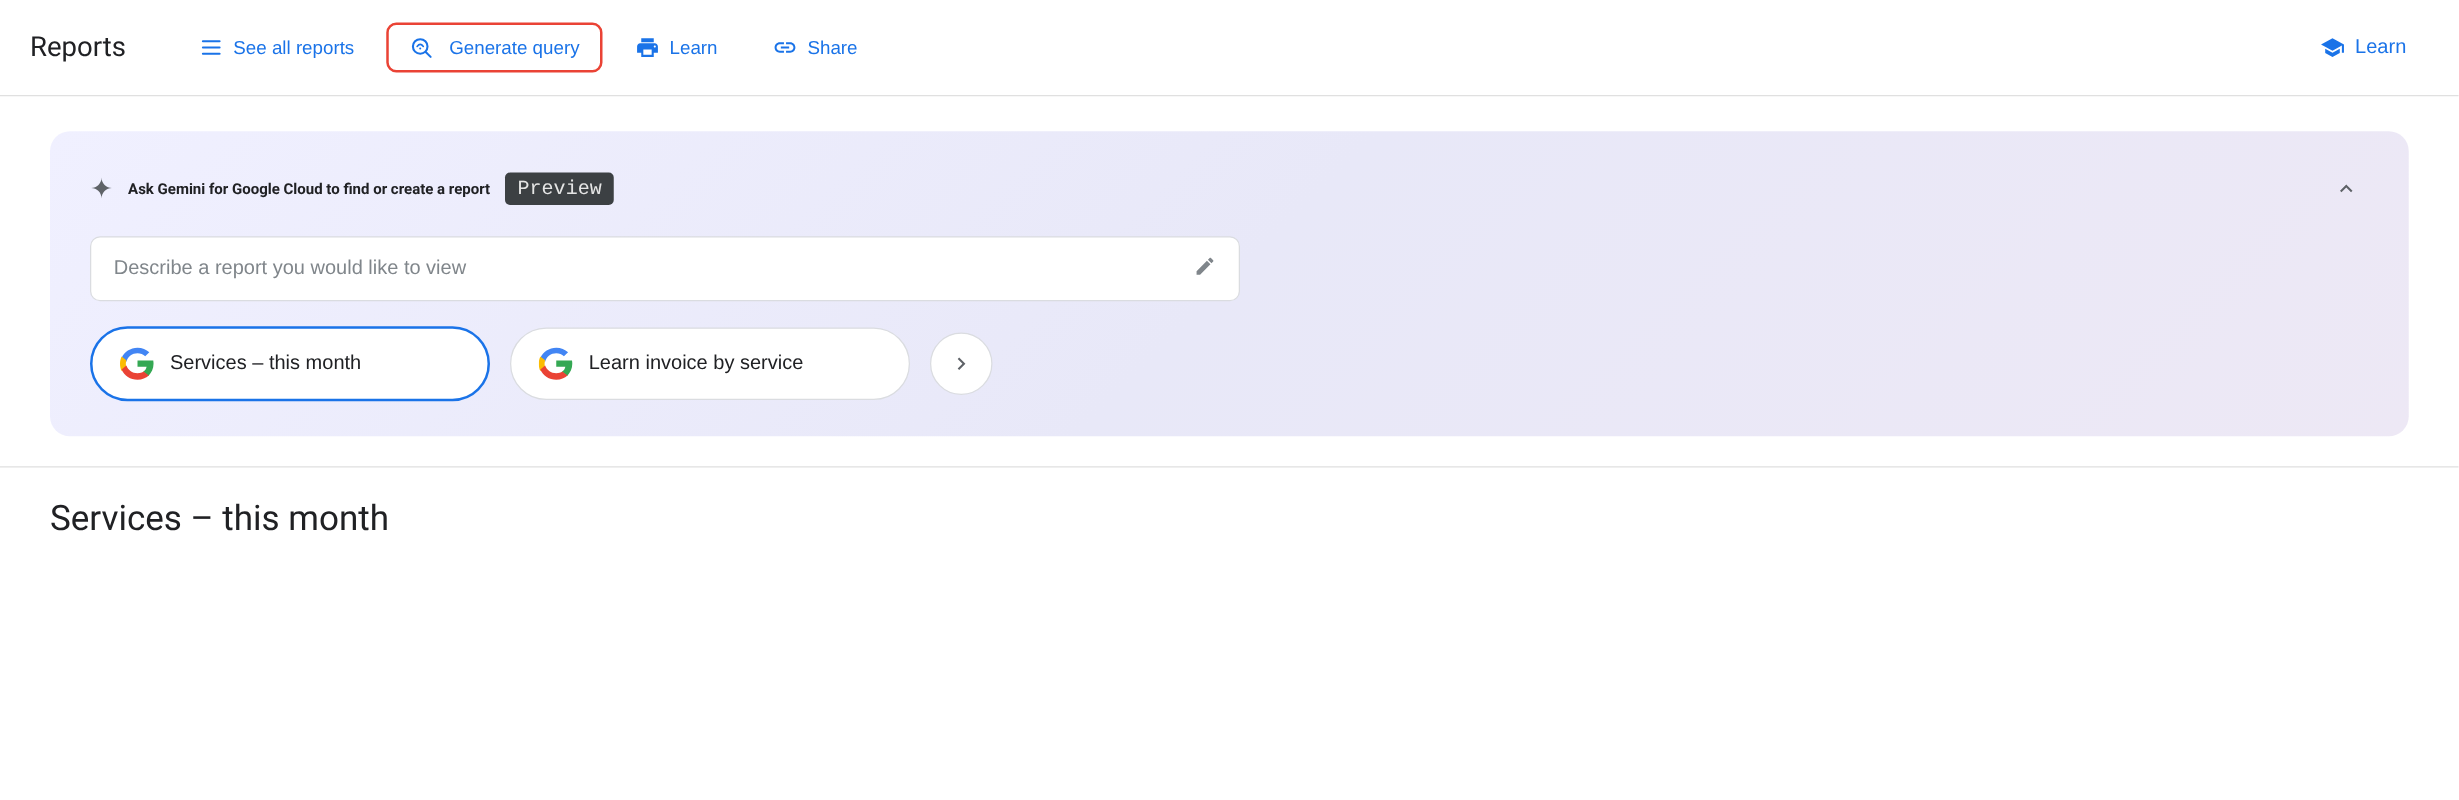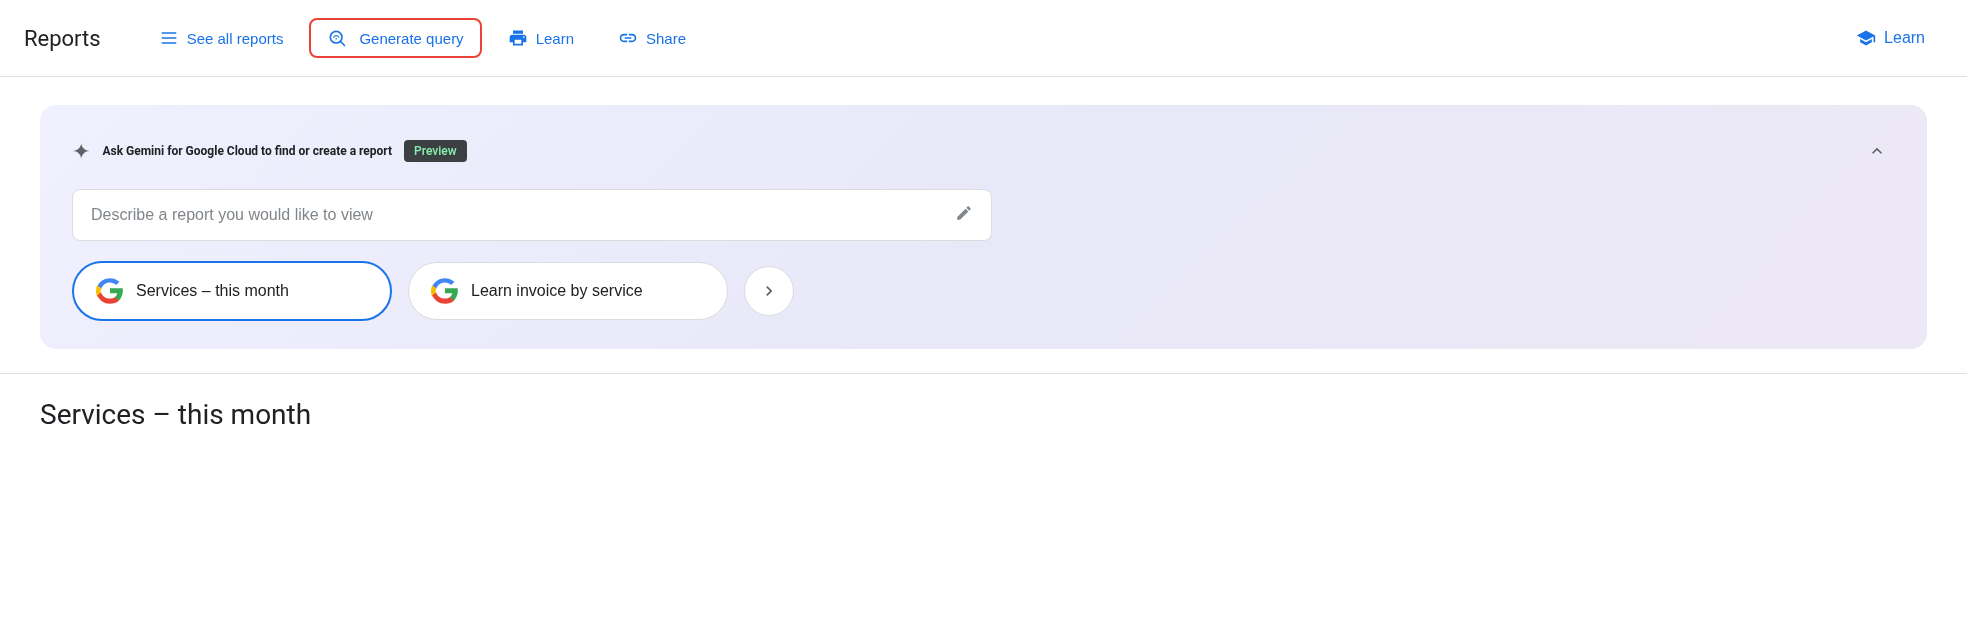--- a/index.html
+++ b/index.html
@@ -113,25 +113,26 @@
     }
 
     .gemini-title {
       font-size: 12px;
       font-weight: 700;
       color: #202124;
     }
 
     .preview-badge {
       background: #3c4043;
-      color: #86efac;
-      font-size: 12px;
+      color: #e5e5e5;
+      font-size: 16px;
       font-weight: 500;
       padding: 4px 10px;
       border-radius: 4px;
+      font-family: Liberation Mono, monospace;
     }
 
     .collapse-btn {
       width: 36px;
       height: 36px;
       display: flex;
       align-items: center;
       justify-content: center;
       background: transparent;
       border: none;

